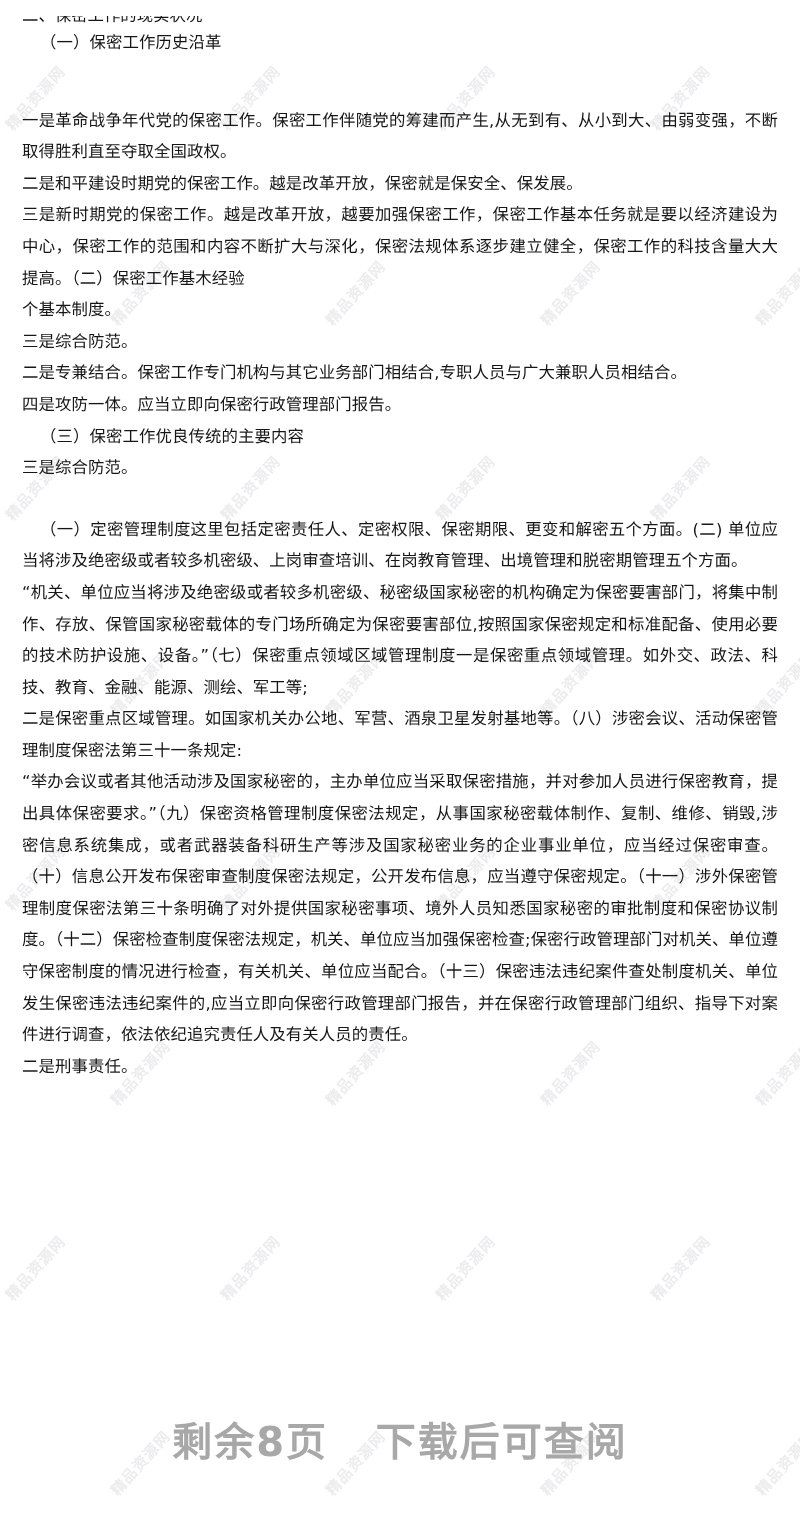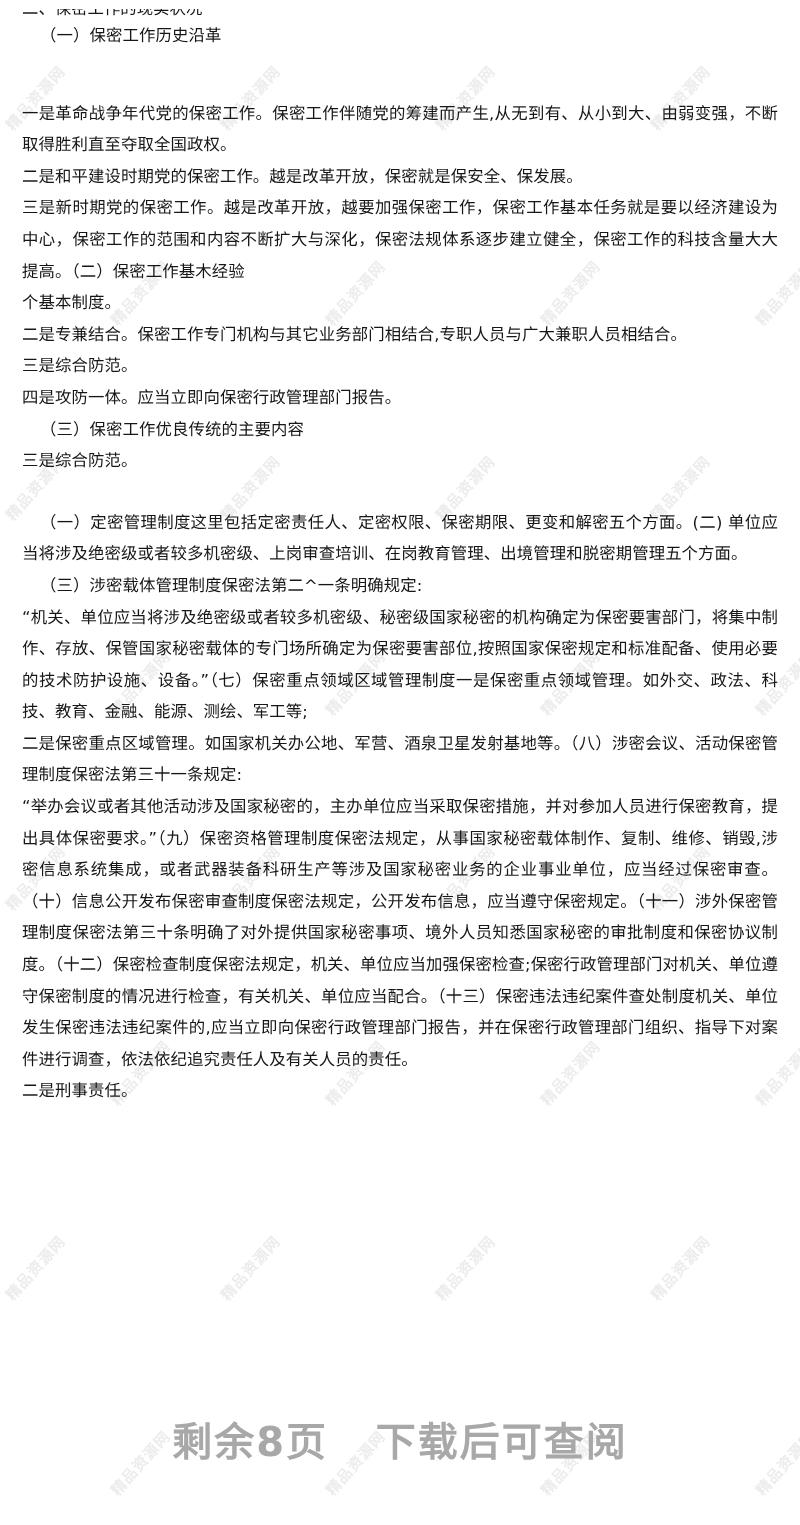--- a/index.html
+++ b/index.html
@@ -40,21 +40,21 @@
 
   
   #doc-page {
     position: absolute;
     inset: 0;
     z-index: 1;
   }
   #doc-body {
     position: absolute;
     left: 22px;
-    top: 9px;
+    top: 16px;
     width: 756px;
   }
 
   .para {
     font-size: 16.4px;
     line-height: 31.6px;
     text-align: justify;
     text-justify: inter-ideograph;
     margin: 0;
     color: #161616;
@@ -151,38 +151,37 @@
     <div class="spacer-lg"></div>
 
     <p class="para">一是革命战争年代党的保密工作。保密工作伴随党的筹建而产生,从无到有、从小到大、由弱变强，不断取得胜利直至夺取全国政权。</p>
 
     <p class="para short">二是和平建设时期党的保密工作。越是改革开放，保密就是保安全、保发展。</p>
 
     <p class="para">三是新时期党的保密工作。越是改革开放，越要加强保密工作，保密工作基本任务就是要以经济建设为中心，保密工作的范围和内容不断扩大与深化，保密法规体系逐步建立健全，保密工作的科技含量大大提高。（二）保密工作基木经验</p>
 
     <p class="para short">个基本制度。</p>
 
+    <p class="para short">三是综合防范。</p>
+
     <p class="para short">二是专兼结合。保密工作专门机构与其它业务部门相结合,专职人员与广大兼职人员相结合。</p>
-
-    <p class="para short">三是综合防范。</p>
 
     <p class="para short">四是攻防一体。应当立即向保密行政管理部门报告。</p>
 
     <p class="para short indent">（三）保密工作优良传统的主要内容</p>
 
 
 
     <p class="para short">三是综合防范。</p>
 
     <div class="spacer-md"></div>
 
 
     <p class="para indent">（一）定密管理制度这里包括定密责任人、定密权限、保密期限、更变和解密五个方面。(二) 单位应当将涉及绝密级或者较多机密级、上岗审查培训、在岗教育管理、出境管理和脱密期管理五个方面。</p>
 
-    <p class="para short indent">（三）涉密载体管理制度保密法第二^一条明确规定:</p>
 
 
     <p class="para">“机关、单位应当将涉及绝密级或者较多机密级、秘密级国家秘密的机构确定为保密要害部门，将集中制作、存放、保管国家秘密载体的专门场所确定为保密要害部位,按照国家保密规定和标准配备、使用必要的技术防护设施、设备。”（七）保密重点领域区域管理制度一是保密重点领域管理。如外交、政法、科技、教育、金融、能源、测绘、军工等;</p>
 
     <p class="para">二是保密重点区域管理。如国家机关办公地、军营、酒泉卫星发射基地等。（八）涉密会议、活动保密管理制度保密法第三十一条规定:</p>
 
     <p class="para">“举办会议或者其他活动涉及国家秘密的，主办单位应当采取保密措施，并对参加人员进行保密教育，提出具体保密要求。”（九）保密资格管理制度保密法规定，从事国家秘密载体制作、复制、维修、销毁,涉密信息系统集成，或者武器装备科研生产等涉及国家秘密业务的企业事业单位，应当经过保密审查。（十）信息公开发布保密审查制度保密法规定，公开发布信息，应当遵守保密规定。（十一）涉外保密管理制度保密法第三十条明确了对外提供国家秘密事项、境外人员知悉国家秘密的审批制度和保密协议制度。（十二）保密检查制度保密法规定，机关、单位应当加强保密检查;保密行政管理部门对机关、单位遵守保密制度的情况进行检查，有关机关、单位应当配合。（十三）保密违法违纪案件查处制度机关、单位发生保密违法违纪案件的,应当立即向保密行政管理部门报告，并在保密行政管理部门组织、指导下对案件进行调查，依法依纪追究责任人及有关人员的责任。</p>
 
 
     <p class="para short">二是刑事责任。</p>

